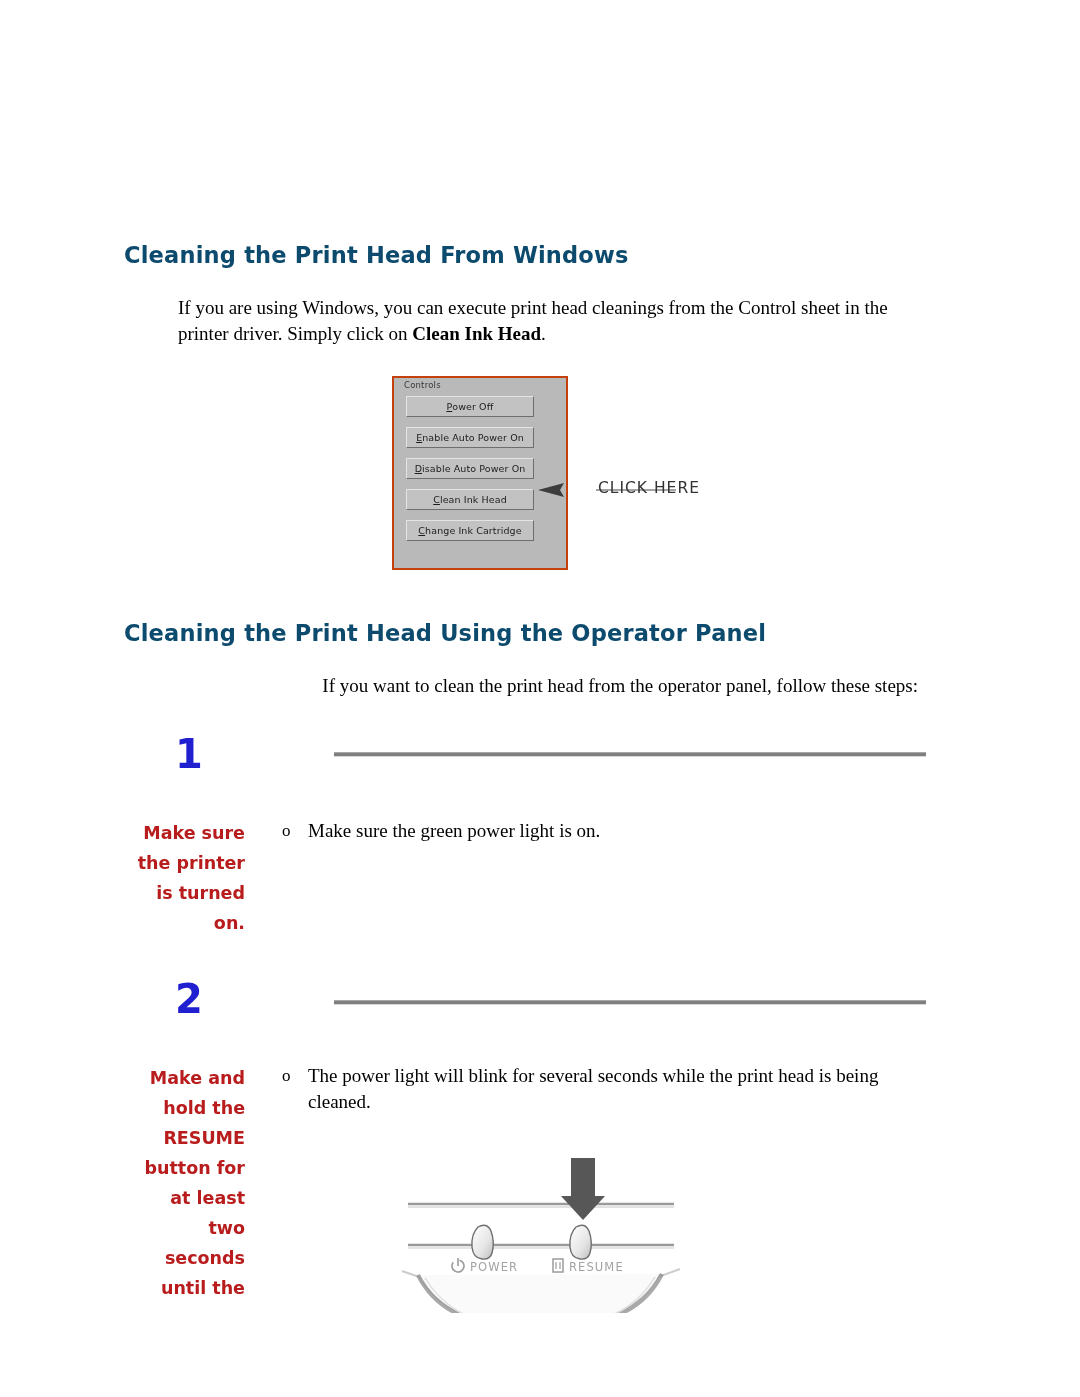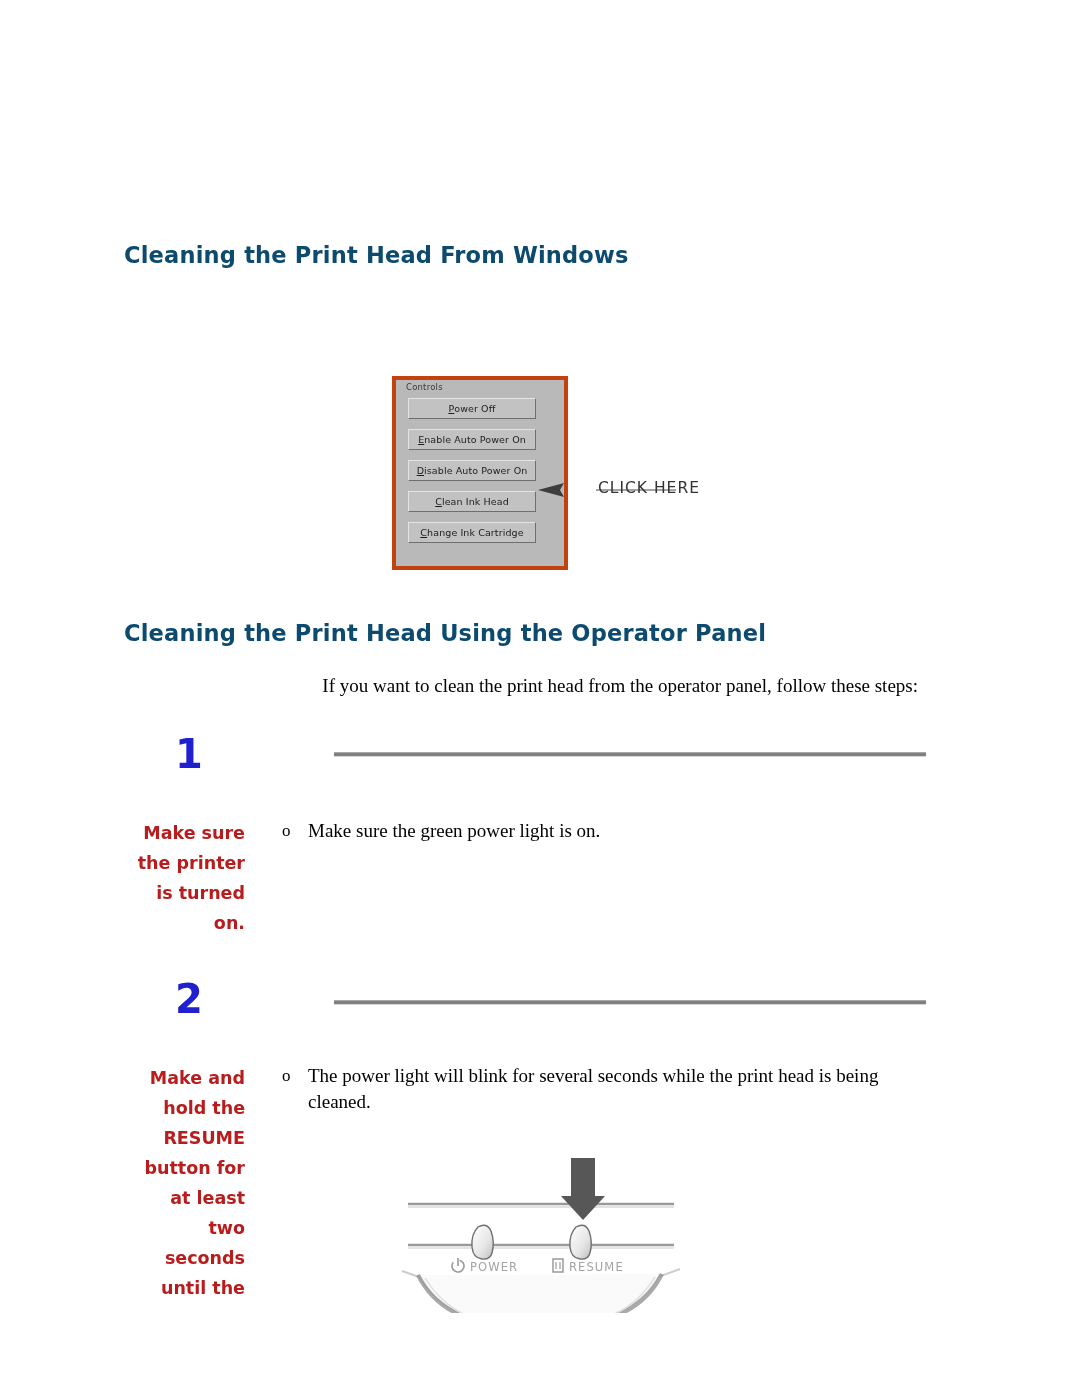--- a/index.html
+++ b/index.html
@@ -67,21 +67,21 @@
     width: 320px;
     height: 210px;
   }
   .groupbox {
     position: absolute;
     left: 6px;
     top: 8px;
     width: 176px;
     height: 194px;
     background: #b9b9b9;
-    border: 4px solid #c2410c;
+    border: 2px solid #c2410c;
     box-sizing: border-box;
   }
   .groupbox-label {
     position: absolute;
     left: 10px;
     top: 2px;
     font-family: "DejaVu Sans", sans-serif;
     font-size: 8.5px;
     color: #3a3a3a;
     letter-spacing: 0.2px;
@@ -197,20 +197,21 @@
 </style>
 </head>
 <body>
 
 <div class="page">
 
 
 
   <div class="h2" id="h2-windows">Cleaning the Print Head From Windows</div>
 
+  <div class="para" id="para-windows"><span>If you are using Windows, you can execute print head cleanings from the Control sheet in the printer driver. Simply click on </span><span class="bold">Clean Ink Head</span><span>.</span></div>
 
   <div id="dialog-figure">
 
     <div class="groupbox">
       <div class="groupbox-label">Controls</div>
 
       <div class="win-btn" id="btn-0">
           <span class="ul">P</span>
           <span>ower Off</span>
         </div>

